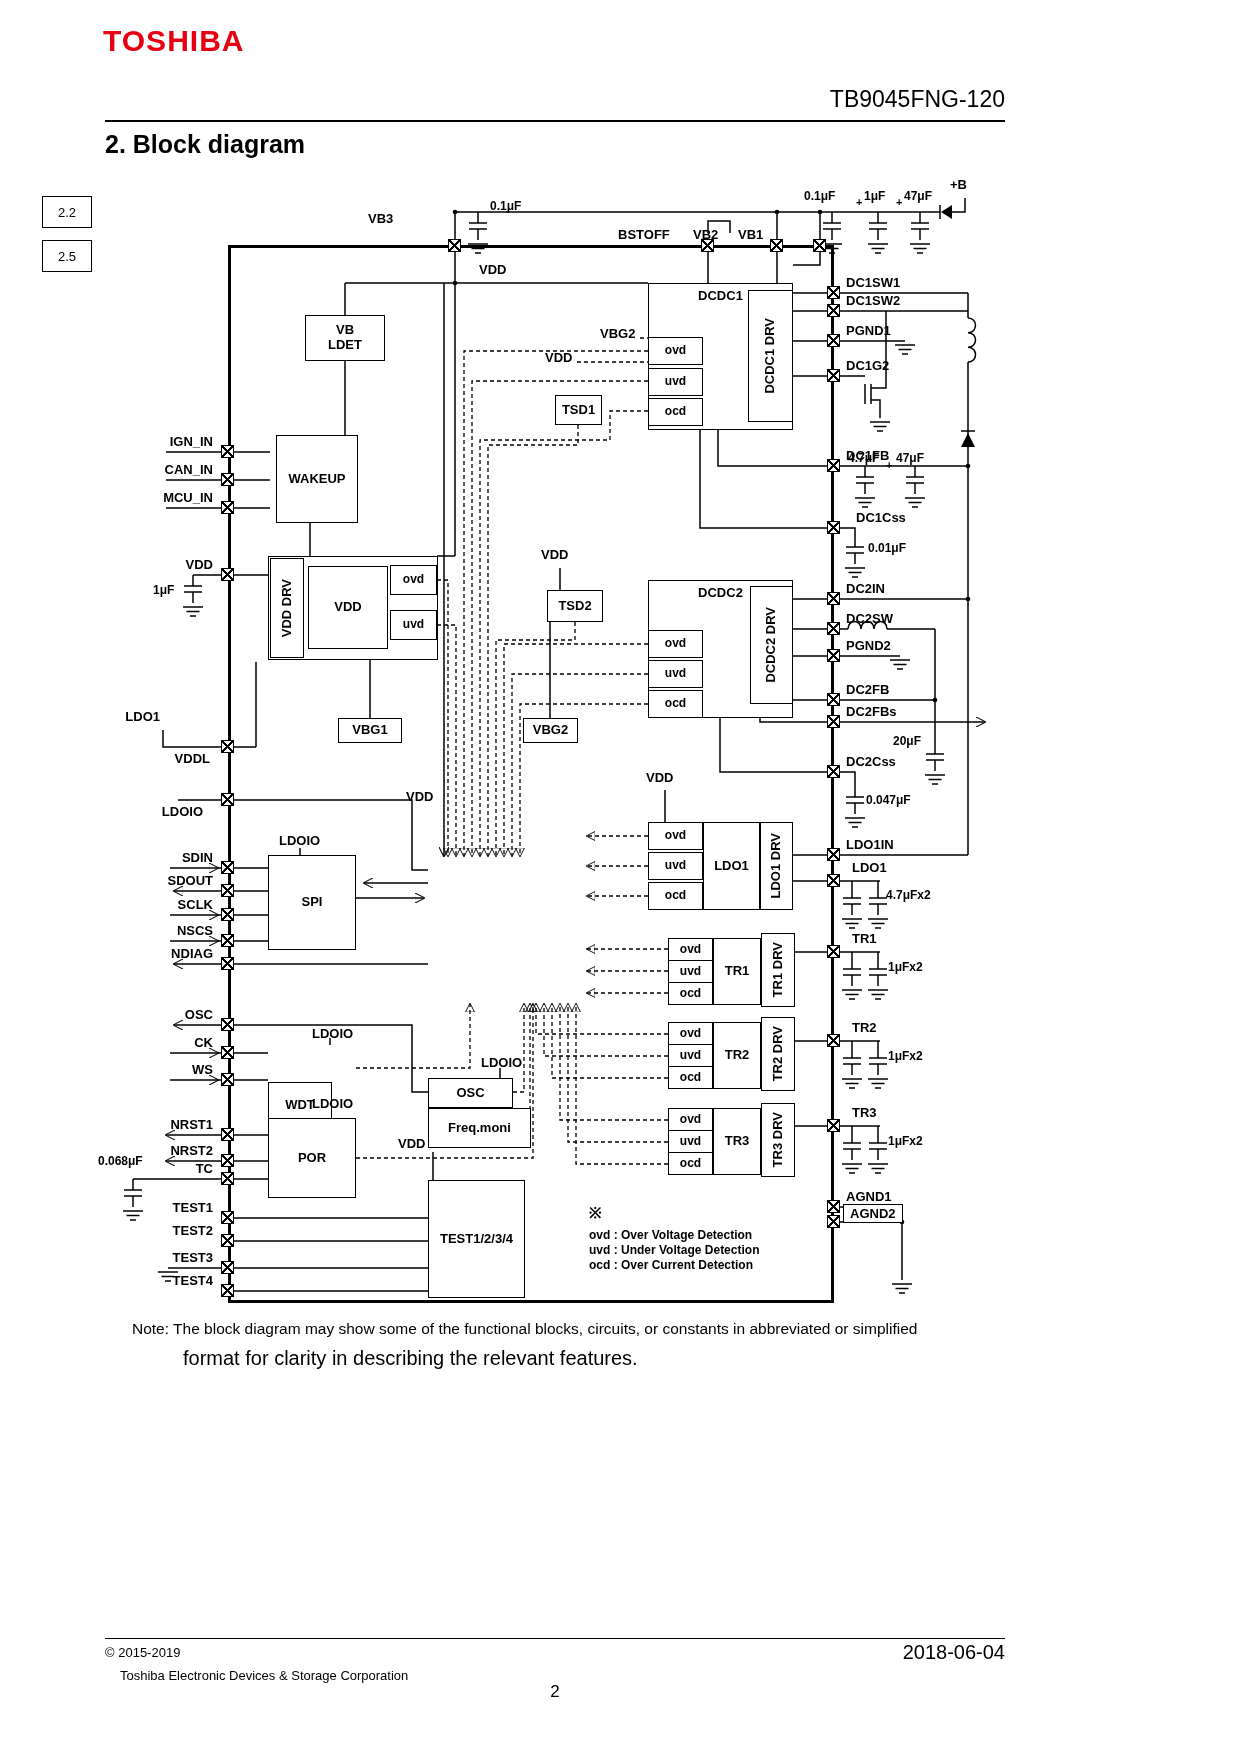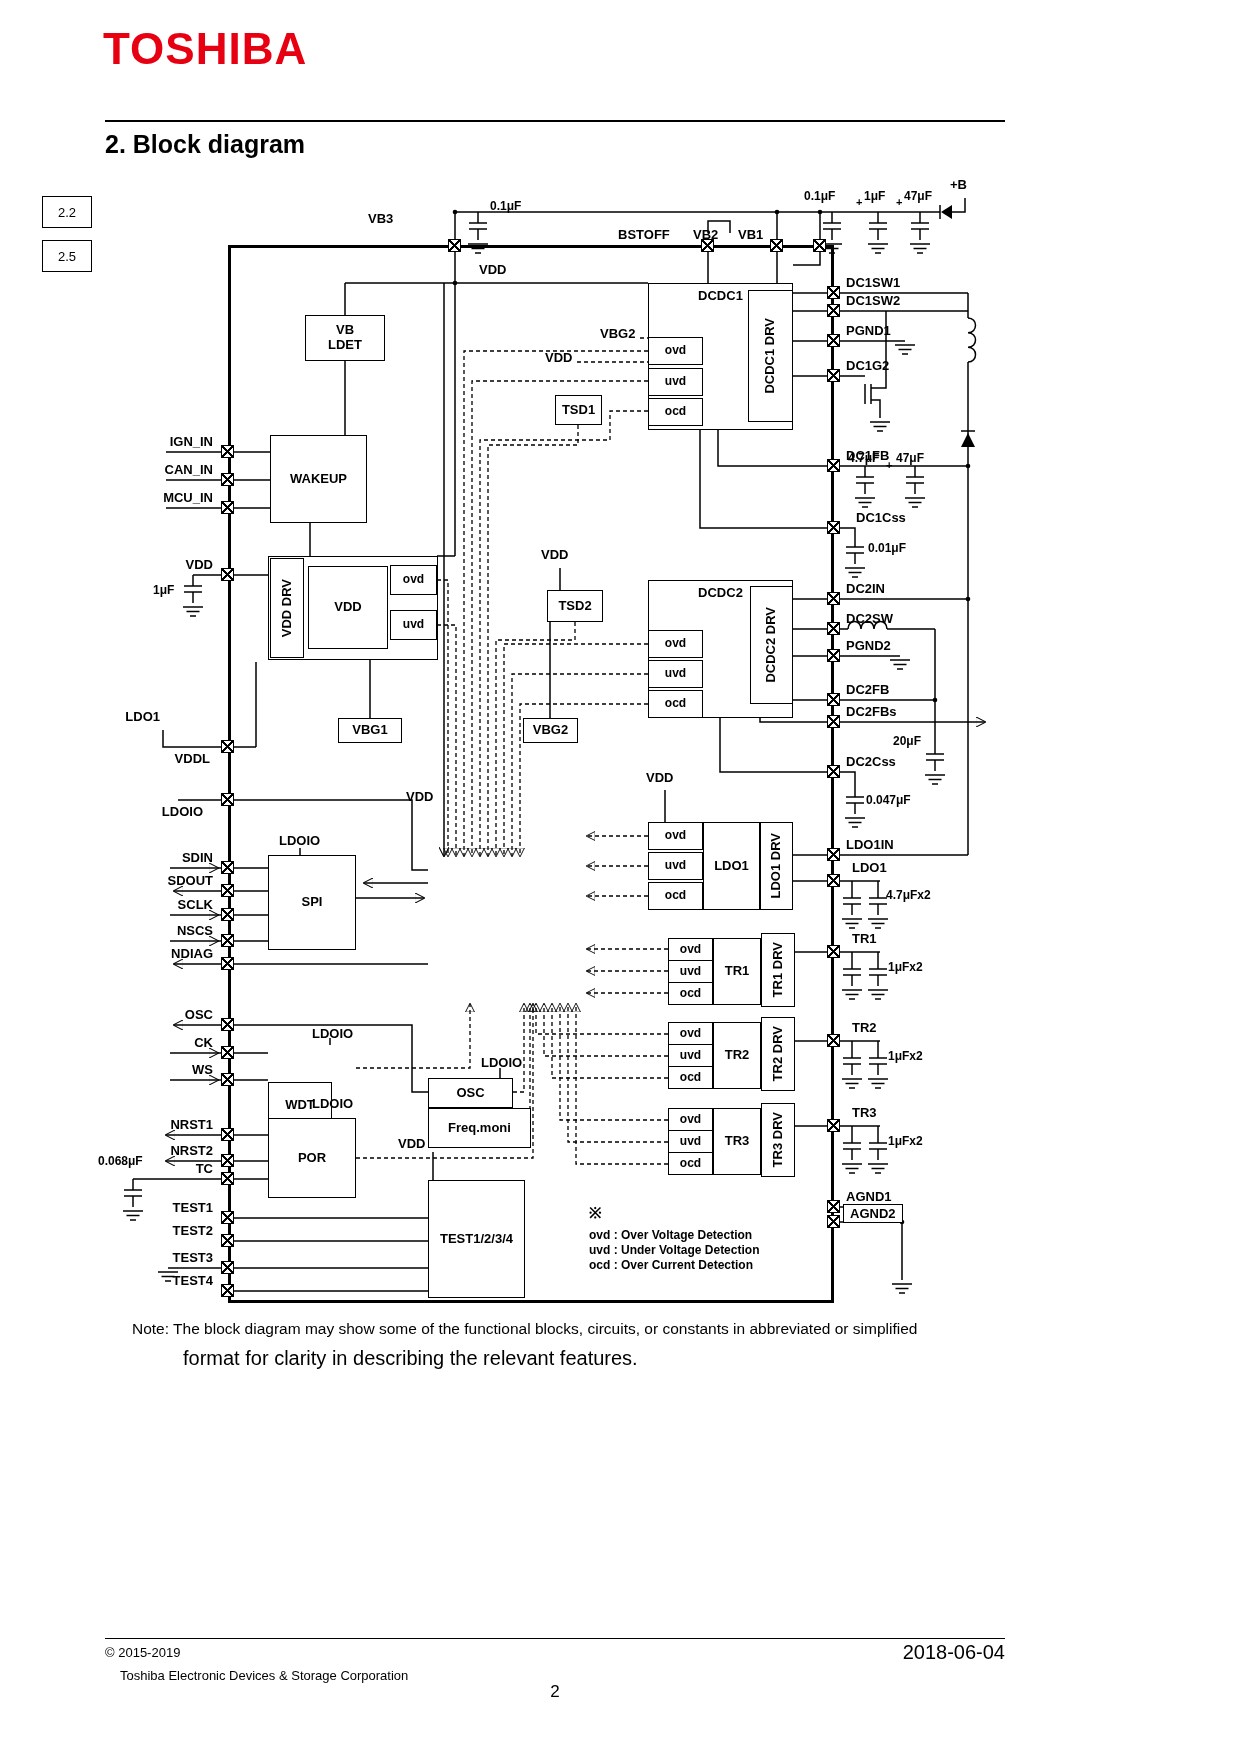--- a/index.html
+++ b/index.html
@@ -1,19 +1,19 @@
 <!DOCTYPE html>
 <html><head>
 <meta charset="utf-8">
 <style>
   html,body{margin:0;padding:0;background:#fff}
   .page{position:relative;width:1241px;height:1755px;background:#fff;
         font-family:"Liberation Sans",sans-serif;color:#000;overflow:hidden}
   
-  .brand{position:absolute;left:103px;top:24px;font-size:44px;font-weight:bold;
+  .brand{position:absolute;left:103px;top:24px;font-size:30px;font-weight:bold;
          letter-spacing:1px;color:#e60012}
   .pn{position:absolute;left:600px;top:86px;width:405px;text-align:right;font-size:23px}
   .hrule{position:absolute;left:105px;top:120px;width:900px;height:2px;background:#000}
   .sect{position:absolute;left:105px;top:130px;font-size:25px;font-weight:bold}
   .sideref{position:absolute;left:42px;width:48px;height:30px;border:1px solid #000;
            display:flex;align-items:center;justify-content:center;font-size:13px}
   
   .wires{position:absolute;left:0;top:0;z-index:1}
   .wires path,.wires line{stroke:#000;fill:none}
   .wires use{stroke:#000;fill:none}
@@ -47,20 +47,21 @@
   .fc2{position:absolute;left:120px;top:1668px;font-size:13px}
   .fdate{position:absolute;left:705px;top:1641px;width:300px;text-align:right;font-size:20px}
   .fpage{position:absolute;left:545px;top:1682px;width:20px;text-align:center;font-size:17px}
 </style>
 </head>
 <body>
 
 <div class="page">
 
   <div class="brand">TOSHIBA</div>
+  <div class="pn">TB9045FNG-120</div>
   <div class="hrule"></div>
   <div class="sect">2. Block diagram</div>
   <div class="sideref" style="top:196px">2.2</div>
   <div class="sideref" style="top:240px">2.5</div>
 
   <svg class="wires" width="1241" height="1755" viewBox="0 0 1241 1755">
     <defs>
       <marker id="arr" viewBox="0 0 10 10" refX="9" refY="5" markerWidth="7" markerHeight="7" orient="auto">
         <path d="M0,0L10,5L0,10Z" fill="#000" stroke="none"></path>
       </marker>
@@ -196,21 +197,21 @@
     <div class="gt">DCDC1</div>
   </div>
   <div class="g" style="left:648px;top:580px;width:145px;height:138px">
     <div class="gt">DCDC2</div>
   </div>
 
   <div class="b" style="left:305px;top:315px;width:80px;height:46px">
     <span>VB</span>
     <span>LDET</span>
   </div>
-  <div class="b" style="left:270px;top:435px;width:97px;height:88px">WAKEUP</div>
+  <div class="b" style="left:276px;top:435px;width:82px;height:88px">WAKEUP</div>
   <div class="b" style="left:270px;top:558px;width:34px;height:100px">
     <span class="vt">VDD DRV</span>
   </div>
   <div class="b" style="left:308px;top:566px;width:80px;height:83px">VDD</div>
   <div class="b sm" style="left:390px;top:565px;width:47px;height:30px">ovd</div>
   <div class="b sm" style="left:390px;top:610px;width:47px;height:30px">uvd</div>
   <div class="b" style="left:555px;top:395px;width:47px;height:30px">TSD1</div>
   <div class="b" style="left:547px;top:590px;width:56px;height:32px">TSD2</div>
   <div class="b" style="left:338px;top:718px;width:64px;height:25px">VBG1</div>
   <div class="b" style="left:523px;top:718px;width:55px;height:25px">VBG2</div>

